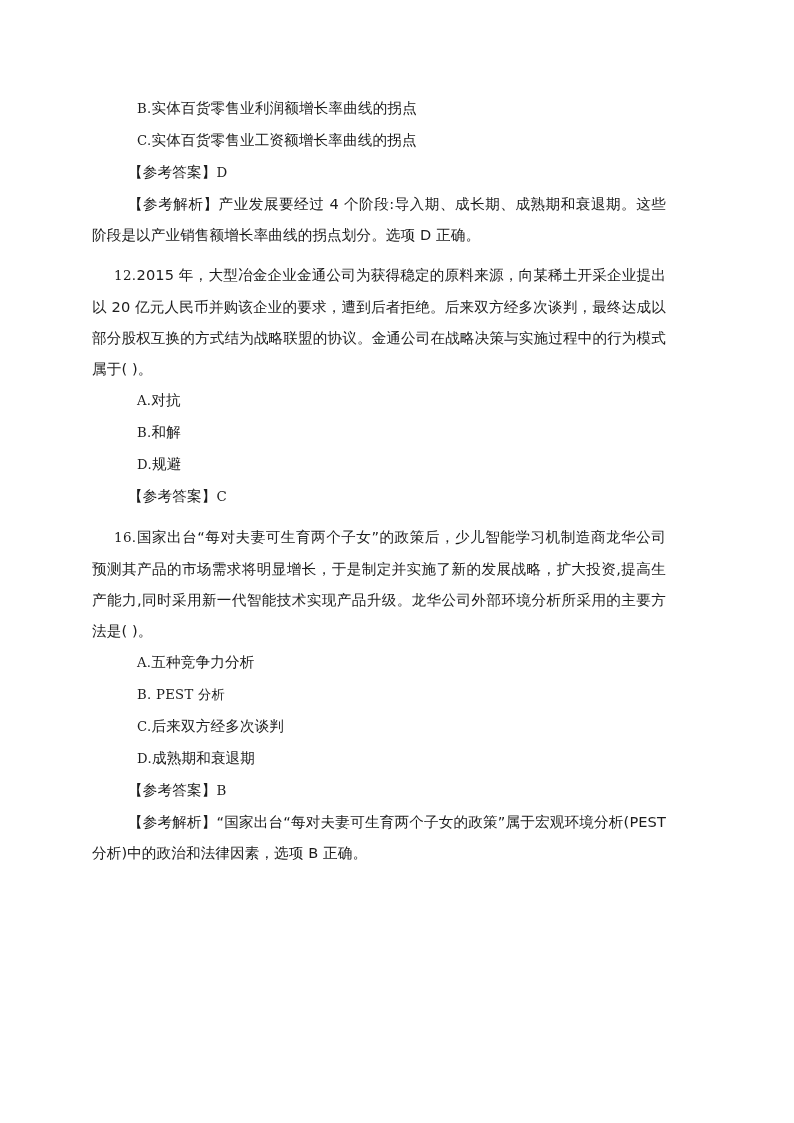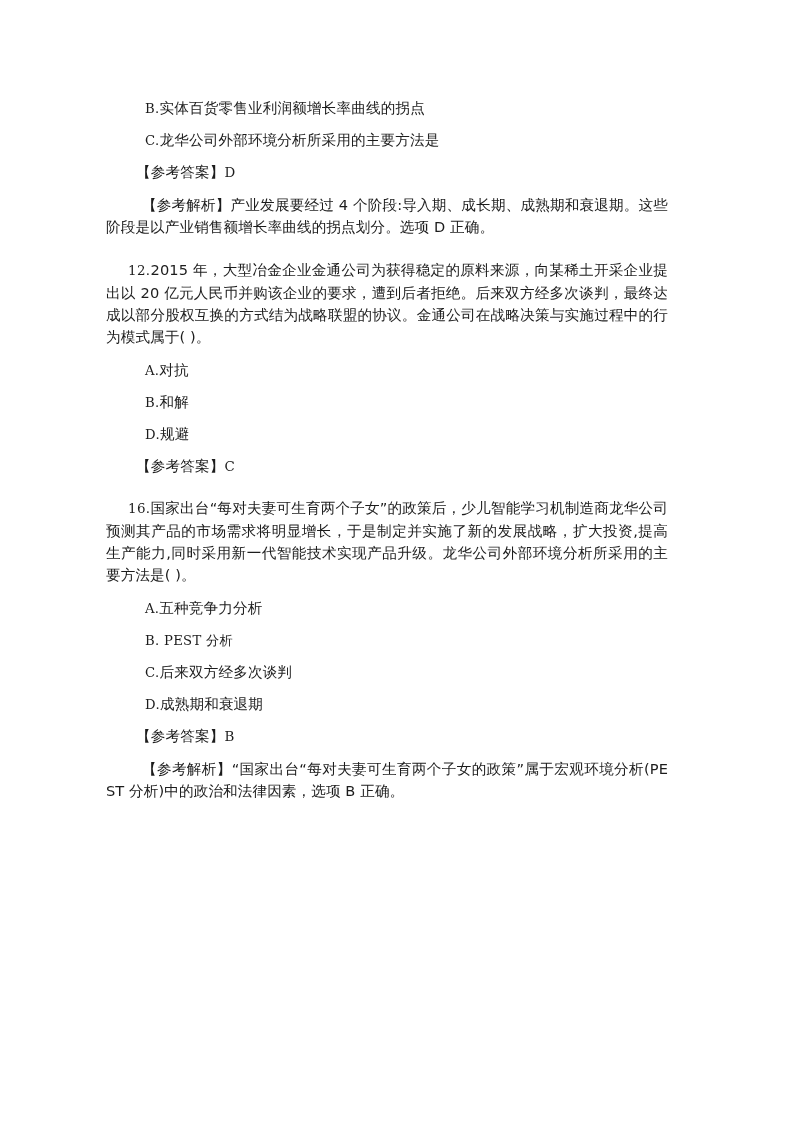--- a/index.html
+++ b/index.html
@@ -18,41 +18,41 @@
   .page {
     position: absolute;
     left: 0;
     top: 0;
     width: 794px;
     height: 1123px;
     background: #ffffff;
   }
   .content {
     position: absolute;
-    left: 100px;
+    left: 92px;
     top: 92px;
     width: 574px;
   }
   
   .line {
     font-size: 14.6px;
     line-height: 31px;
     letter-spacing: 0.15px;
     white-space: pre-wrap;
     word-break: break-all;
   }
   .para {
     font-size: 14.6px;
-    line-height: 22px;
+    line-height: 31px;
     letter-spacing: 0.1px;
     text-align: justify;
     text-justify: inter-character;
     text-indent: 22px;
     word-break: break-all;
-    margin: 6px;
+    margin: 0;
   }
   
   .opt {
     padding-left: 45px;
   }
   
   .ans {
     padding-left: 36px;
   }
   .analysis {
@@ -70,21 +70,21 @@
   }
   .gap-md { height: 9px; }
 </style>
 </head>
 <body>
 
 <div class="page">
   <div class="content">
 
     <div class="line opt"><span class="latin">B.</span><span>实体百货零售业利润额增长率曲线的拐点</span></div>
-    <div class="line opt"><span class="latin">C.</span><span>龙华公司外部环境分析所采用的主要方法是</span></div>
+    <div class="line opt"><span class="latin">C.</span><span>实体百货零售业工资额增长率曲线的拐点</span></div>
 
     <div class="line ans"><span>【参考答案】</span><span class="mono">D</span></div>
 
     <p class="para analysis"><span>【参考解析】</span><span>产业发展要经过 4 个阶段:导入期、成长期、成熟期和衰退期。这些阶段是以产业销售额增长率曲线的拐点划分。选项 D 正确。</span></p>
 
     <div class="gap-md"></div>
 
     <p class="para"><span class="mono">12.</span><span>2015 年，大型冶金企业金通公司为获得稳定的原料来源，向某稀土开采企业提出以 20 亿元人民币并购该企业的要求，遭到后者拒绝。后来双方经多次谈判，最终达成以部分股权互换的方式结为战略联盟的协议。金通公司在战略决策与实施过程中的行为模式属于( )。</span></p>
 
     <div class="line opt"><span class="latin">A.</span><span>对抗</span></div>

